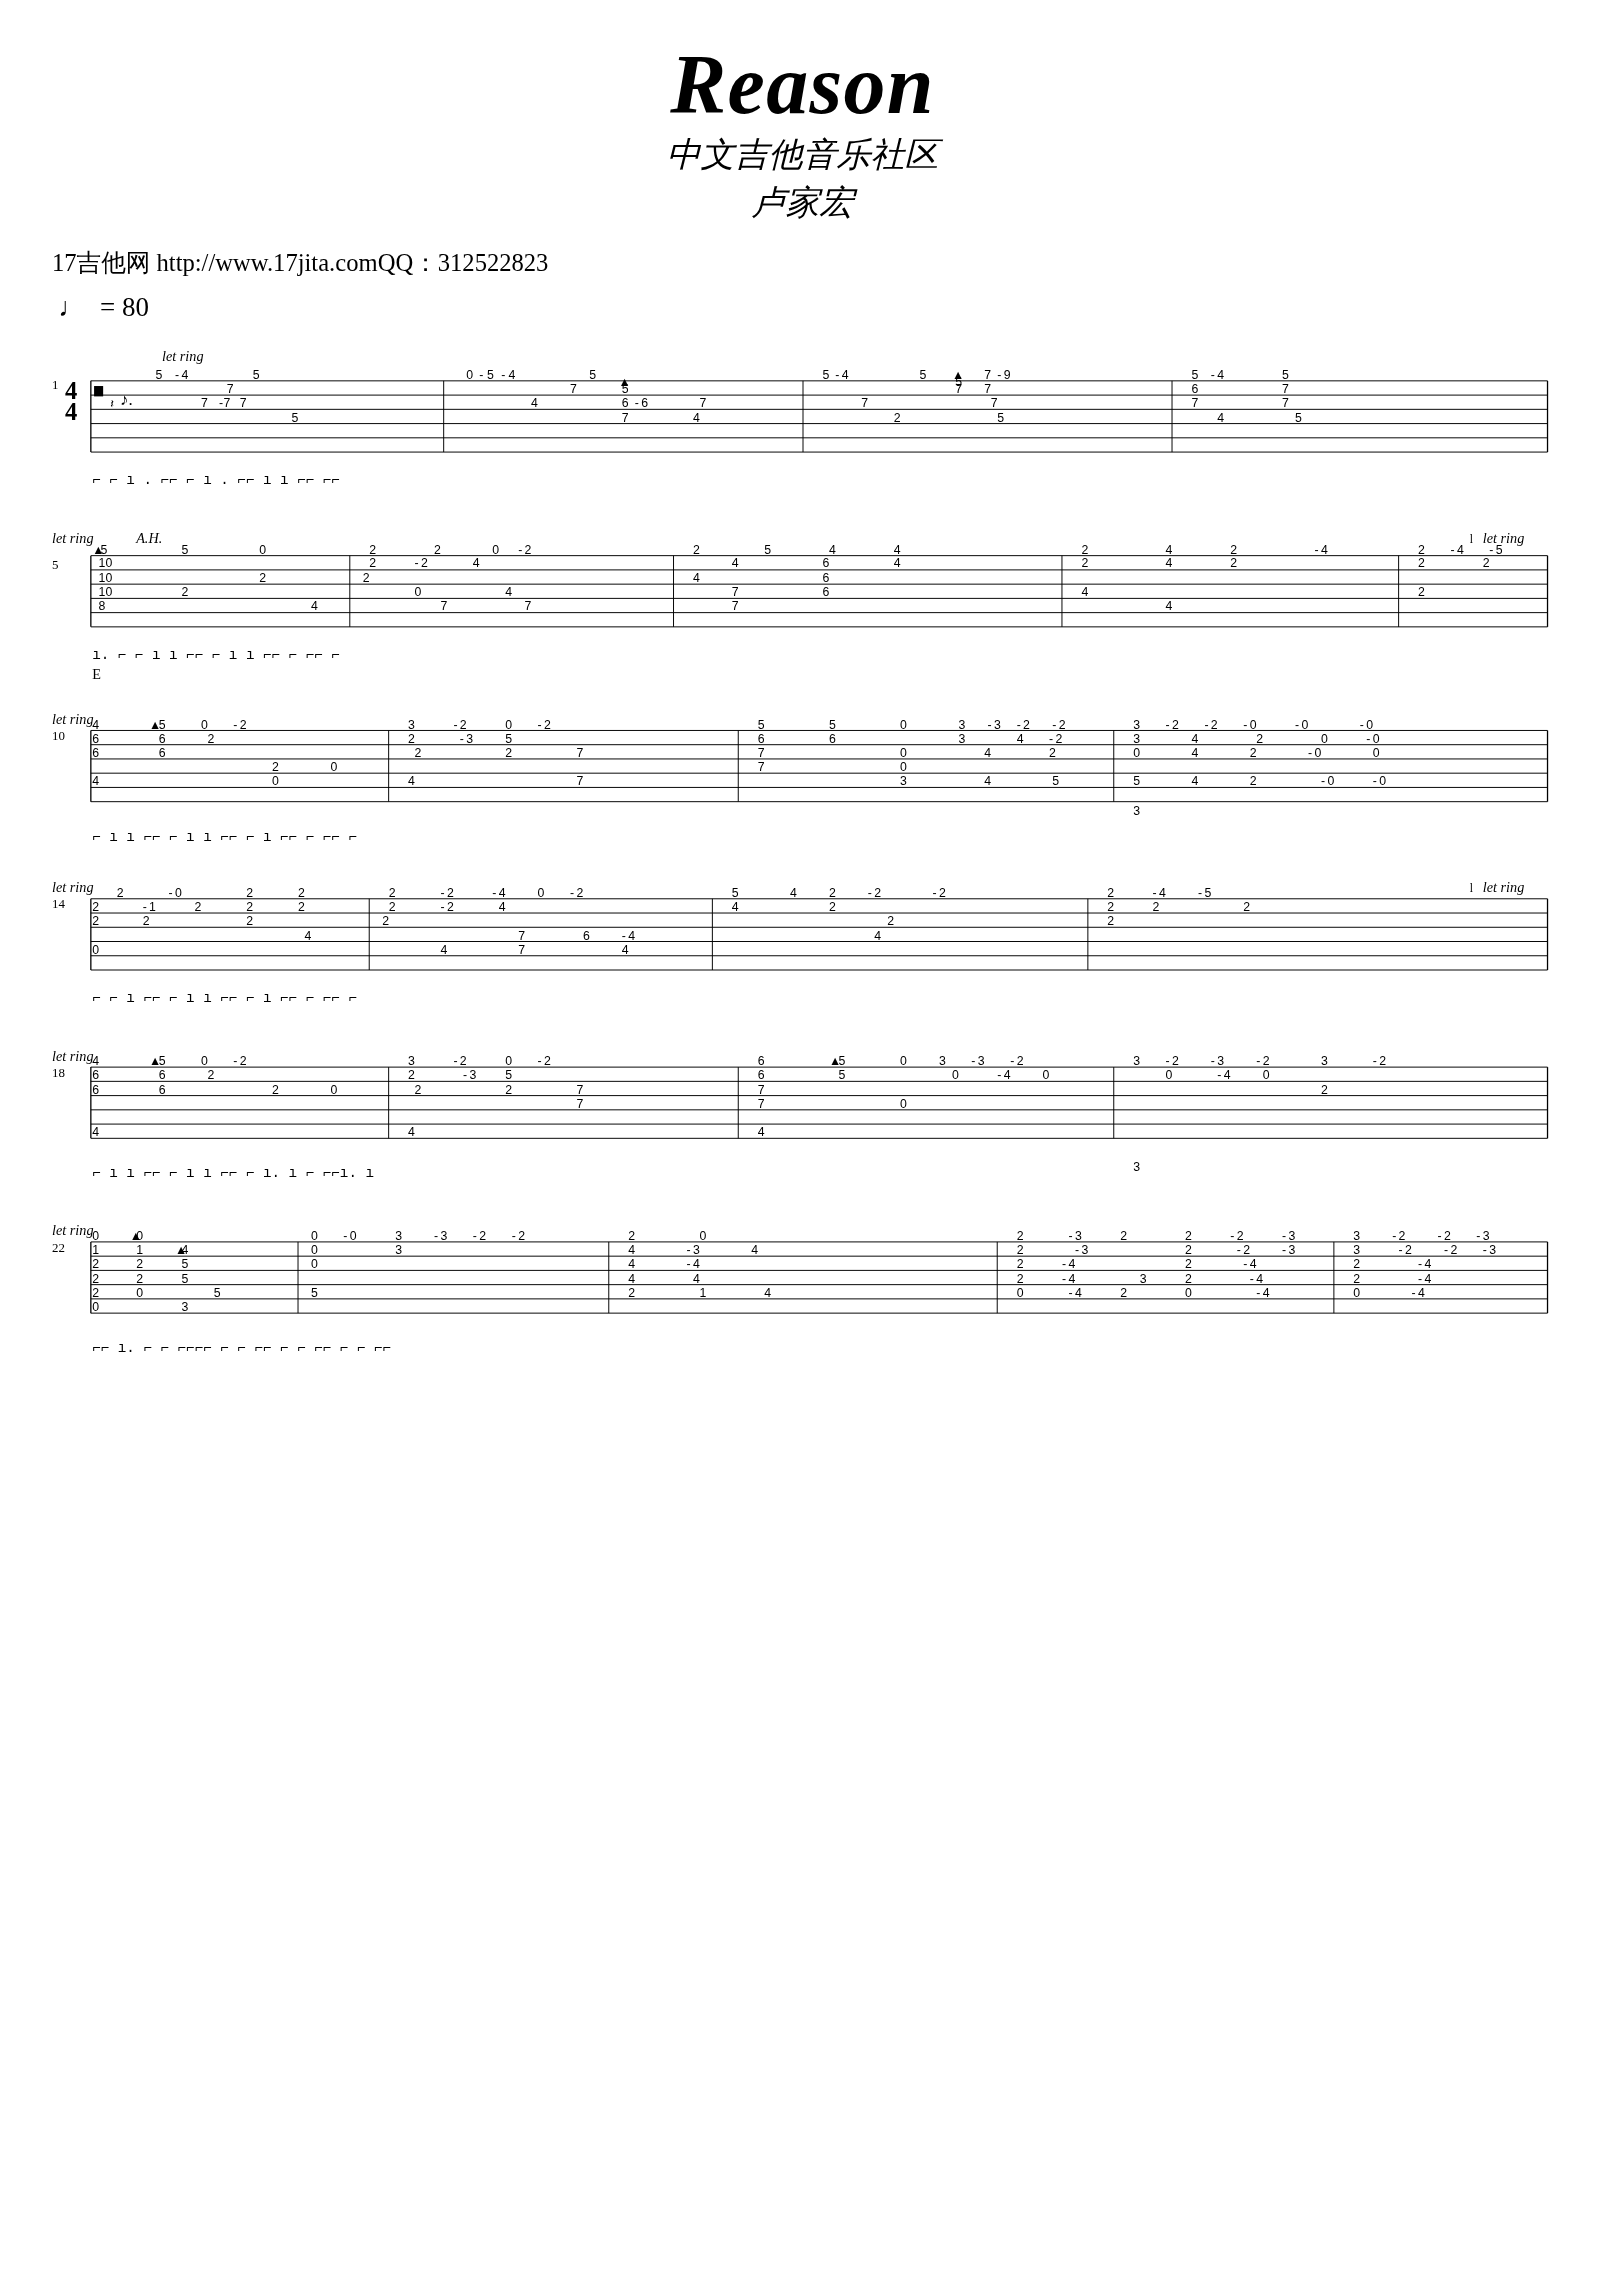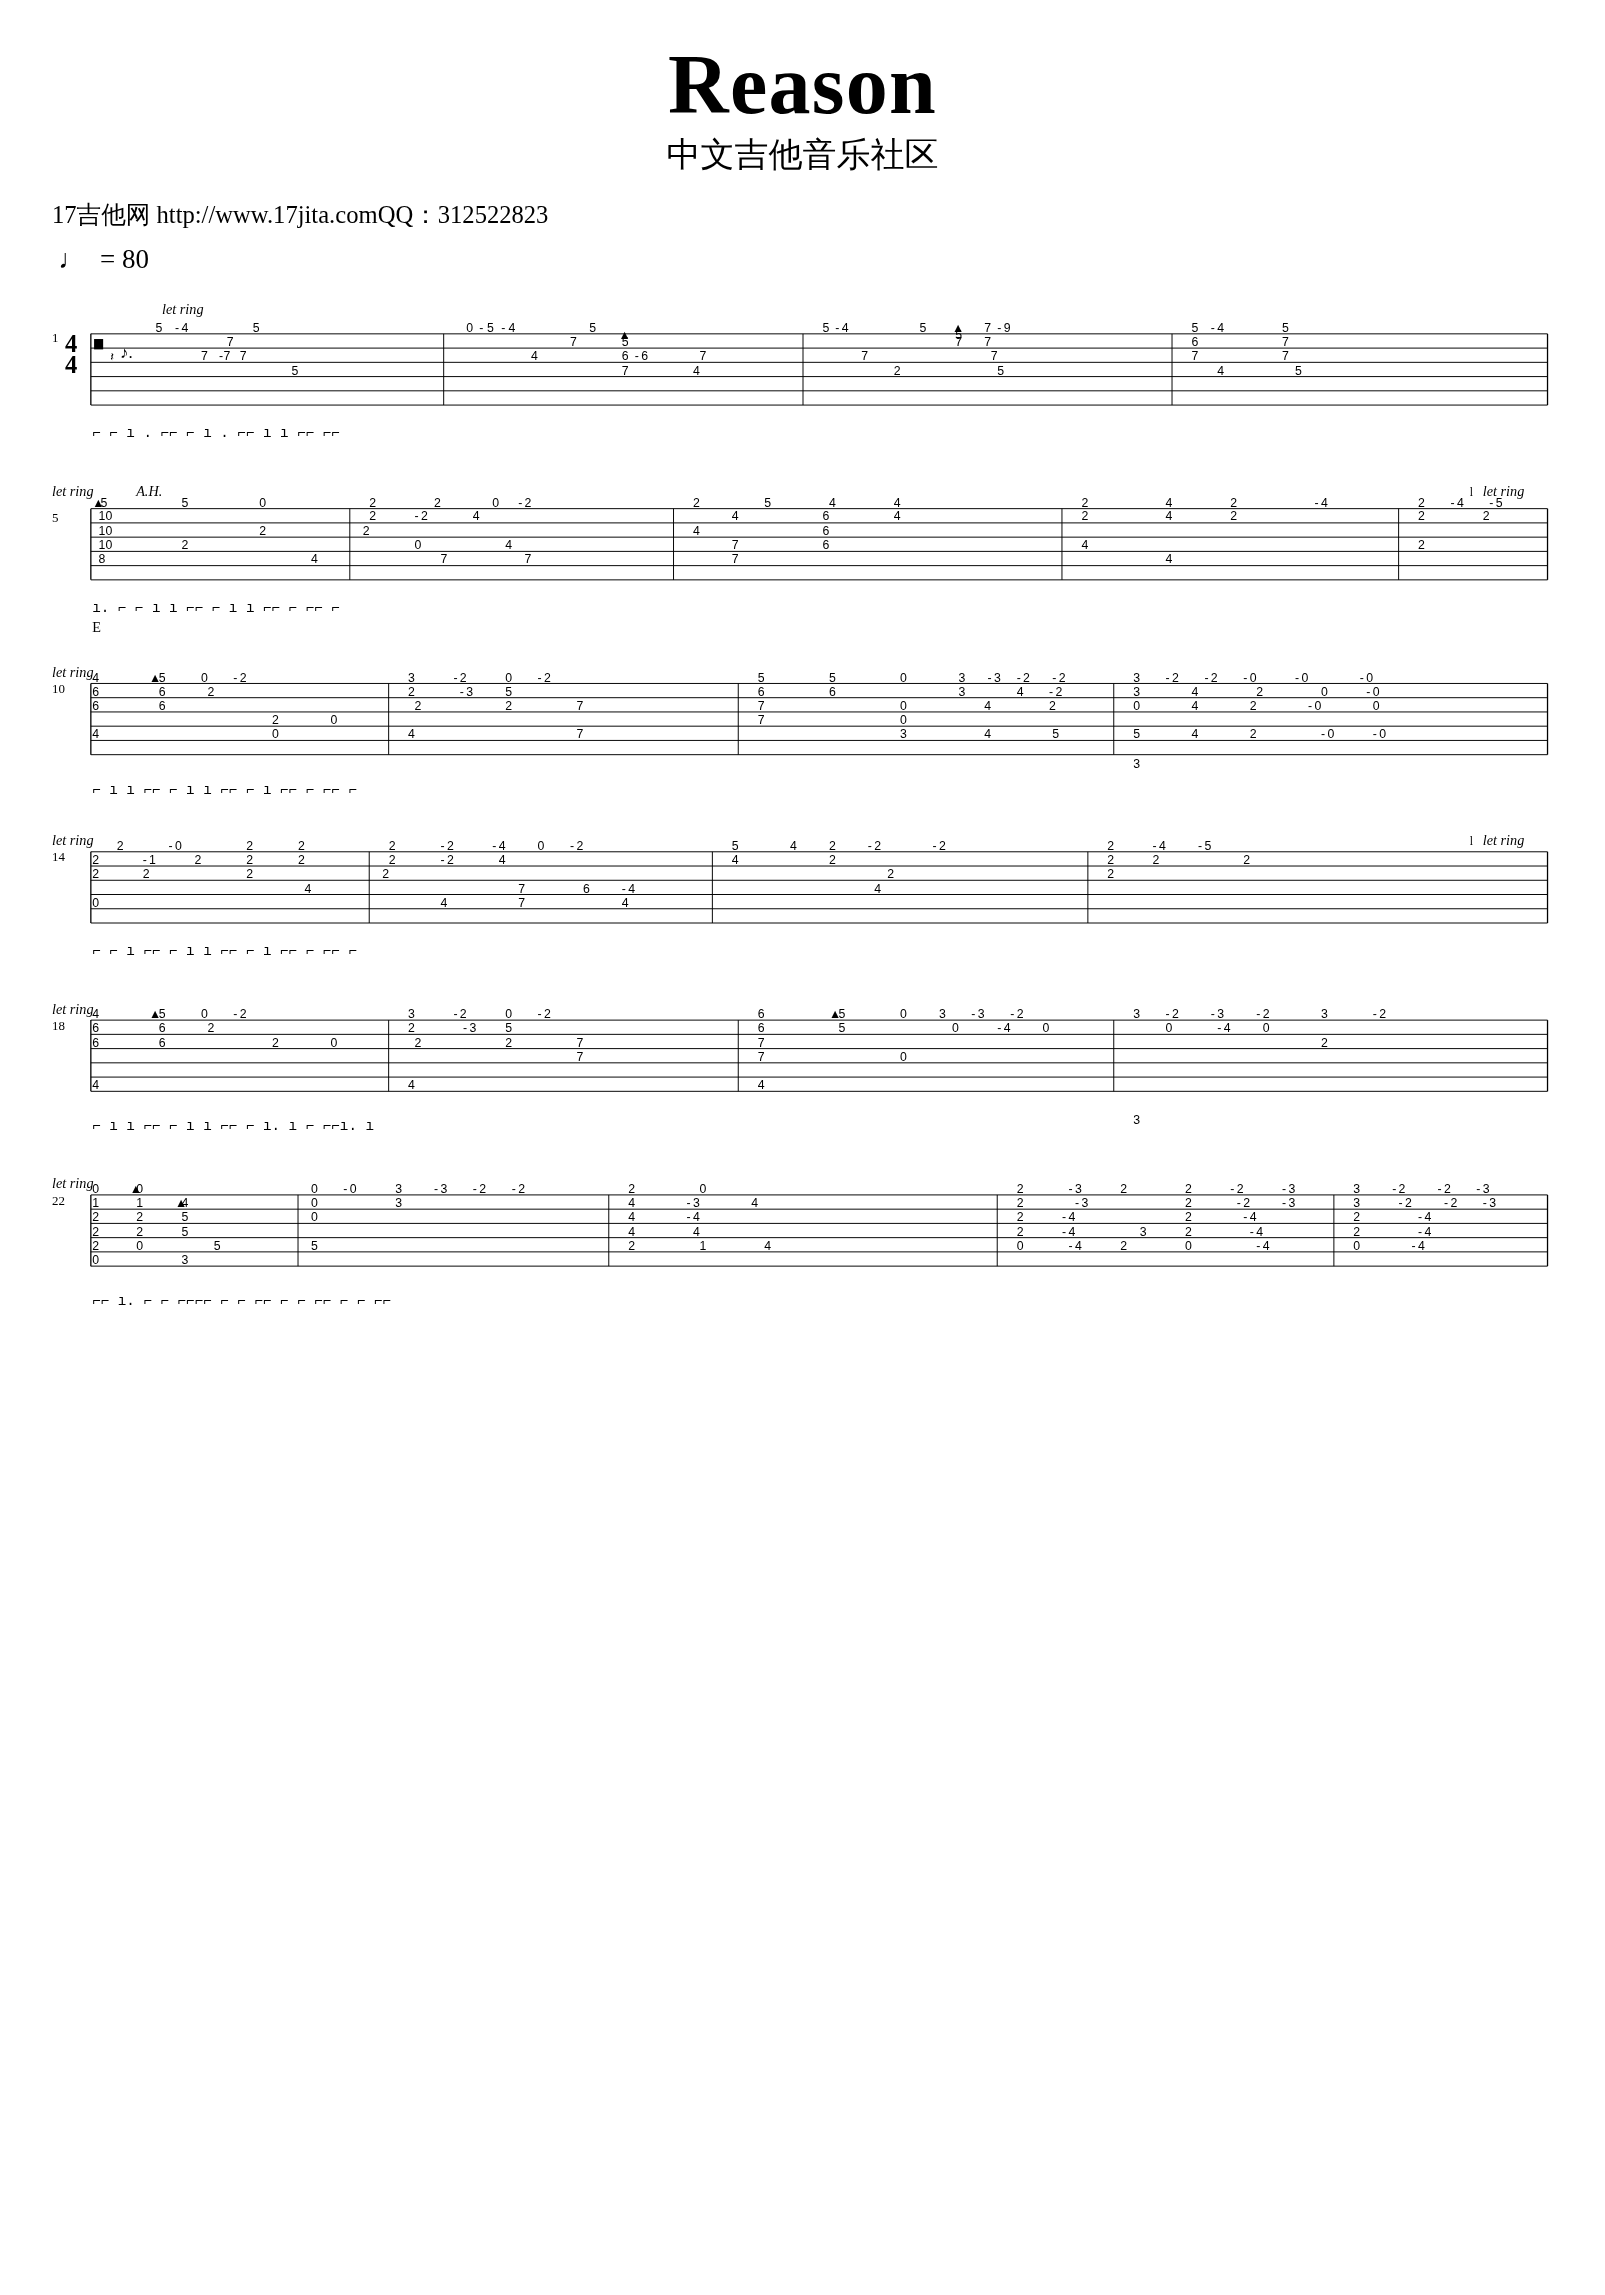--- a/index.html
+++ b/index.html
@@ -14,20 +14,21 @@
     .page {
       width: 1605px;
       min-height: 2295px;
       background: #fff;
       padding: 39px 52px 39px 52px;
       position: relative;
     }
     .title-section {
       text-align: center;
       margin-bottom: 19.4px;
+      font-style: italic;
     }
     .title-main {
       font-size: 84px;
       font-weight: bold;
       letter-spacing: 1.3px;
       line-height: 1.1;
     }
     .title-sub1 {
       font-size: 34px;
       line-height: 1.4;
@@ -54,20 +55,21 @@
     }
   </style>
 </head>
 <body>
 
 <div class="page">
   
   <div class="title-section">
     <div class="title-main">Reason</div>
     <div class="title-sub1">中文吉他音乐社区</div>
+    <div class="title-sub2">卢家宏</div>
   </div>
 
   
   <div class="header-info">
     <span>17吉他网 http://www.17jita.com</span>
     <span>QQ：312522823</span>
   </div>
 
   
   <div class="tempo-line">

